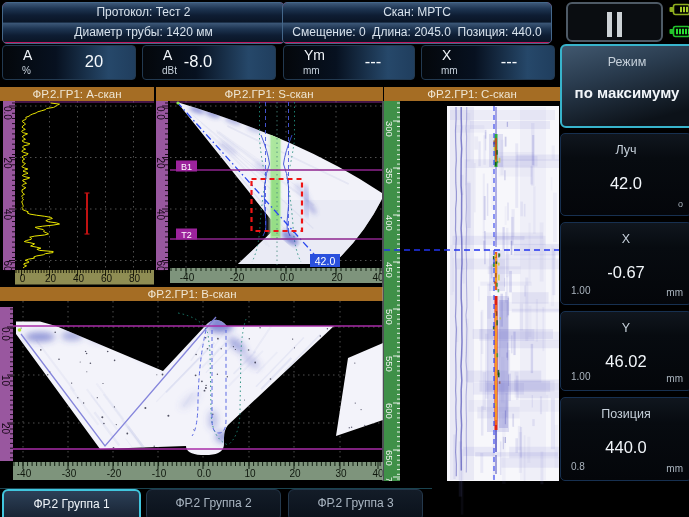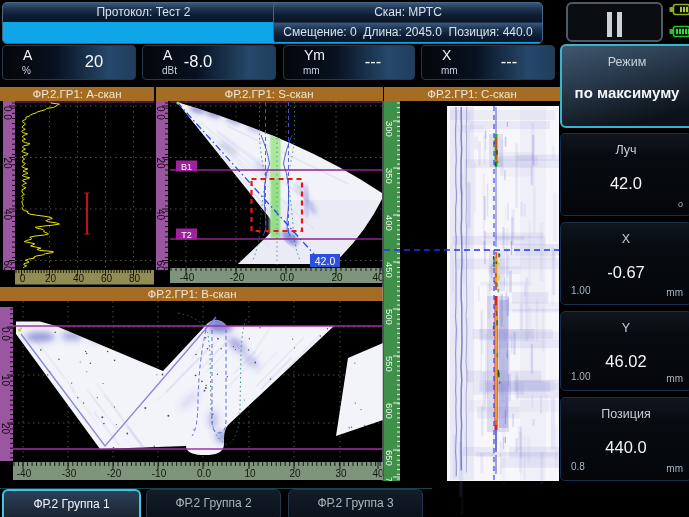--- a/index.html
+++ b/index.html
@@ -1,17 +1,17 @@
 <!DOCTYPE html>
 <html><head><meta charset="utf-8"><style>
 html,body{margin:0;padding:0;background:#000}
 #app{position:relative;width:689px;height:517px;background:#000;overflow:hidden;
  font-family:"Liberation Sans",sans-serif;color:#dde6ee}
 .abs{position:absolute}
-.tb{position:absolute;border:1px solid #44678a;border-radius:5px;overflow:hidden;background:#0ea5e9}
+.tb{position:absolute;border:1px solid #44678a;border-radius:5px;overflow:hidden;background:#be185d}
 .tb .r{height:19px;line-height:19px;text-align:center;font-size:12px;color:#d8e2ec;
  background:linear-gradient(180deg,#3d5878 0%,#1e3552 30%,#0e1d33 65%,#0a1526 100%)}
 .tb .r+.r{border-top:1px solid #1c3048}
 .vb{position:absolute;height:33px;border:1px solid #223950;border-radius:4px;
  background:linear-gradient(90deg,#04070b 0%,#071120 40%,#26486a 80%,#203e5e 100%)}
 .vb .nm{position:absolute;left:20px;top:1px;font-size:14px;color:#f2f6fa}
 .vb .un{position:absolute;left:19px;top:19px;font-size:10px;color:#c8d2dc}
 .vb .vl{position:absolute;top:6px;font-size:16.5px;color:#f6fafd}
 .pp{position:absolute;left:566px;top:2px;width:93px;height:36px;border:2px solid #4e5a66;
  border-radius:6px;background:#0a0d11}
@@ -932,22 +932,23 @@
       <rect x="497.6" y="289.0" width="1.6" height="3.3" fill="#2a9933" opacity="0.71"></rect>
       <rect x="494.4" y="253.9" width="1.6" height="3.0" fill="#cccc22" opacity="0.89"></rect>
       <rect x="493.6" y="144.5" width="1.6" height="6.0" fill="#cccc22" opacity="0.71"></rect>
       <rect x="498.7" y="253.6" width="1.6" height="2.9" fill="#115511" opacity="0.66"></rect>
       <line x1="384" y1="250" x2="559" y2="250" stroke="#2233ee" stroke-width="1.6" stroke-dasharray="6 4"></line>
       <line x1="494" y1="106" x2="494" y2="481" stroke="#2233ee" stroke-width="1.2" stroke-dasharray="5 4" opacity="0.85"></line>
     </svg>
 
 <div class="tb" style="left:2px;top:2px;width:281px;height:40px">
  <div class="r">Протокол: Тест 2</div>
-    </div>
-<div class="tb" style="left:273px;top:2px;width:268px;height:40px">
+      <div class="r">Диаметр трубы: 1420 мм</div>
+    </div>
+<div class="tb" style="left:282px;top:2px;width:268px;height:40px">
  <div class="r">Скан: МРТС</div>
       <div class="r">Смещение: 0&nbsp; Длина: 2045.0&nbsp; Позиция: 440.0</div>
     </div>
 <div class="pp">
       <i style="left:39px"></i>
       <i style="left:49px"></i>
     </div>
 <svg xmlns="http://www.w3.org/2000/svg" width="23" height="40" style="position:absolute;left:666px;top:0">
       <path d="M4,6.5 h3 v-0.5 a1,1 0 0 1 1,-1 h16 v11 h-16 a1,1 0 0 1 -1,-1 v-0.5 h-3 z" fill="none"></path>
       <rect x="7.5" y="4.5" width="16" height="10" rx="2" fill="none" stroke="#8fae1e" stroke-width="1.6"></rect>

